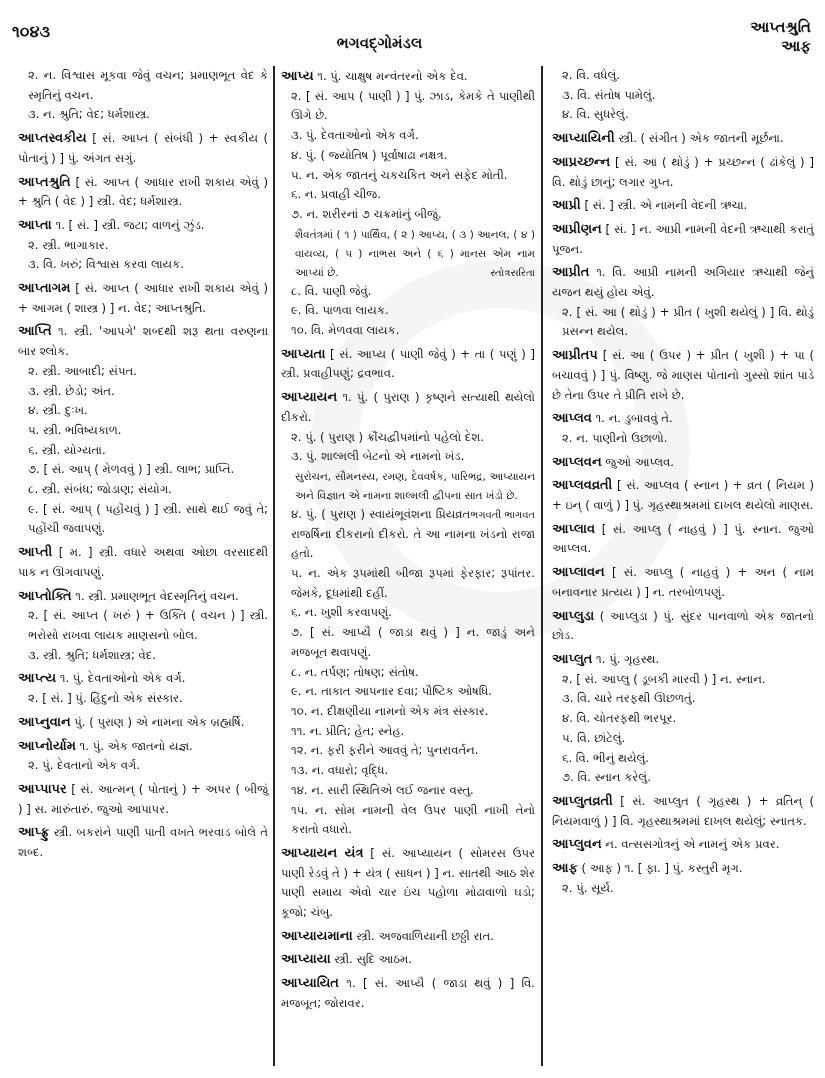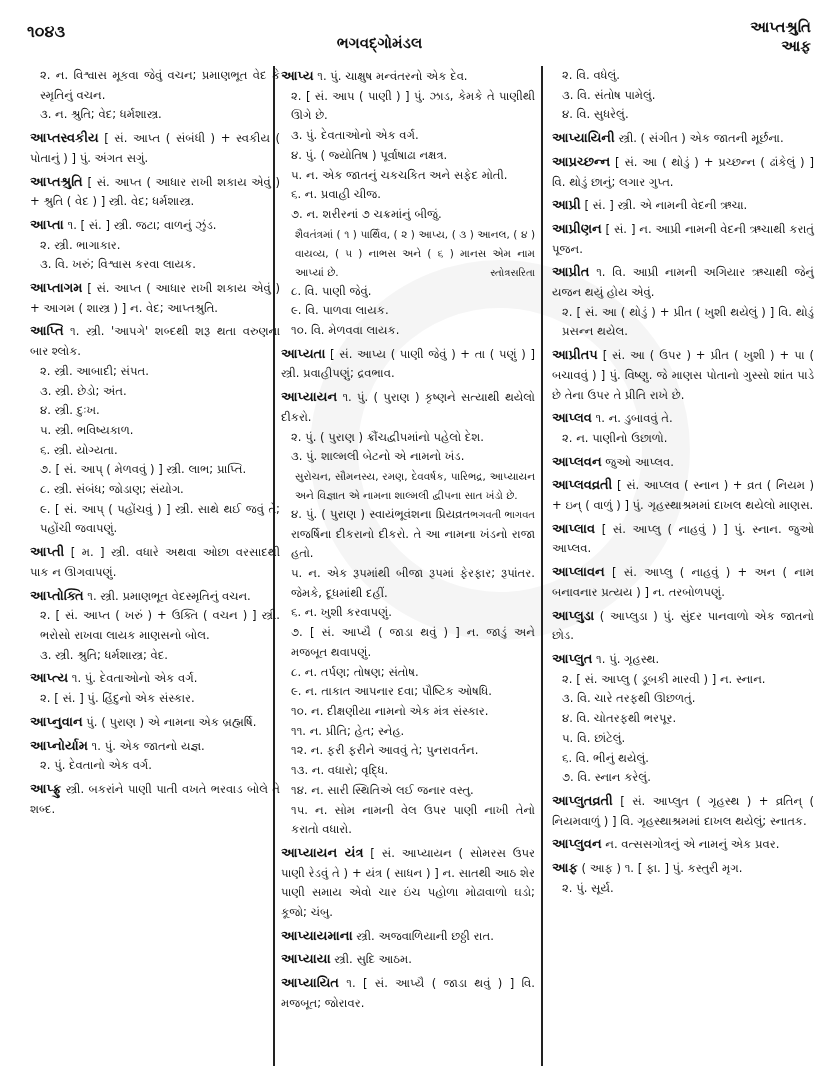--- a/index.html
+++ b/index.html
@@ -1,25 +1,25 @@
 <!DOCTYPE html>
 <html><head>
 <meta charset="utf-8">
 <style>
   html, body { margin: 0; padding: 0; }
   body {
     width: 825px; height: 1078px; background: #ffffff; color: #111;
     font-family: "DejaVu Sans", sans-serif; position: relative; overflow: hidden;
   }
   .header { position: absolute; top: 0; left: 0; width: 825px; height: 60px; }
-  .page-num { position: absolute; left: 27px; top: 22px; font-size: 16px; font-weight: bold; }
+  .page-num { position: absolute; left: 12px; top: 22px; font-size: 16px; font-weight: bold; }
   .running-title { position: absolute; left: 0; width: 759px; top: 22px; text-align: center; font-size: 15px; font-weight: bold; margin-top: 12px; }
   .guide { position: absolute; right: 14px; top: 18px; text-align: right; font-size: 15px; font-weight: bold; line-height: 19px; }
   .col { position: absolute; top: 66px; font-size: 11.6px; line-height: 19.7px; }
-  .col1 { left: 18px; width: 250px; margin-left: 12px; }
+  .col1 { left: 18px; width: 250px; }
   .col2 { left: 281px; width: 254px; }
   .col3 { left: 552px; width: 262px; }
   .divider { position: absolute; top: 66px; width: 1.5px; background: #222; }
   .d1 { left: 273px; height: 1000px; }
   .d2 { left: 541px; height: 1000px; }
   .entry { margin-bottom: 3px; text-align: justify; }
   .hw { font-weight: bold; font-size: 13px; }
   .sense { display: block; padding-left: 10px; text-indent: 0; }
   .sense-first { display: inline; }
   .quote { display: block; padding-left: 14px; font-size: 10.5px; line-height: 19px; }
@@ -54,20 +54,21 @@
     <div class="entry"><span class="hw">આપ્તસ્વકીય</span> <span class="sense-first">[ સં. આપ્ત ( સંબંધી ) + સ્વકીય ( પોતાનું ) ] પું. અંગત સગું.</span></div>
     <div class="entry"><span class="hw">આપ્તશ્રુતિ</span> <span class="sense-first">[ સં. આપ્ત ( આધાર રાખી શકાય એવું ) + શ્રુતિ ( વેદ ) ] સ્ત્રી. વેદ; ધર્મશાસ્ત્ર.</span></div>
     <div class="entry"><span class="hw">આપ્તા</span> <span class="sense-first">૧. [ સં. ] સ્ત્રી. જટા; વાળનું ઝુંડ.</span><span class="sense">૨. સ્ત્રી. ભાગાકાર.</span><span class="sense">૩. વિ. ખરું; વિશ્વાસ કરવા લાયક.</span></div>
     <div class="entry"><span class="hw">આપ્તાગમ</span> <span class="sense-first">[ સં. આપ્ત ( આધાર રાખી શકાય એવું ) + આગમ ( શાસ્ત્ર ) ] ન. વેદ; આપ્તશ્રુતિ.</span></div>
     <div class="entry"><span class="hw">આપ્તિ</span> <span class="sense-first">૧. સ્ત્રી. 'આપગે' શબ્દથી શરૂ થતા વરુણના બાર શ્લોક.</span><span class="sense">૨. સ્ત્રી. આબાદી; સંપત.</span><span class="sense">૩. સ્ત્રી. છેડો; અંત.</span><span class="sense">૪. સ્ત્રી. દુઃખ.</span><span class="sense">૫. સ્ત્રી. ભવિષ્યકાળ.</span><span class="sense">૬. સ્ત્રી. યોગ્યતા.</span><span class="sense">૭. [ સં. આપ્ ( મેળવવું ) ] સ્ત્રી. લાભ; પ્રાપ્તિ.</span><span class="sense">૮. સ્ત્રી. સંબંધ; જોડાણ; સંયોગ.</span><span class="sense">૯. [ સં. આપ્ ( પહોંચવું ) ] સ્ત્રી. સાથે થઈ જવું તે; પહોંચી જવાપણું.</span></div>
     <div class="entry"><span class="hw">આપ્તી</span> <span class="sense-first">[ મ. ] સ્ત્રી. વધારે અથવા ઓછા વરસાદથી પાક ન ઊગવાપણું.</span></div>
     <div class="entry"><span class="hw">આપ્તોક્તિ</span> <span class="sense-first">૧. સ્ત્રી. પ્રમાણભૂત વેદસ્મૃતિનું વચન.</span><span class="sense">૨. [ સં. આપ્ત ( ખરું ) + ઉક્તિ ( વચન ) ] સ્ત્રી. ભરોસો રાખવા લાયક માણસનો બોલ.</span><span class="sense">૩. સ્ત્રી. શ્રુતિ; ધર્મશાસ્ત્ર; વેદ.</span></div>
     <div class="entry"><span class="hw">આપ્ત્ય</span> <span class="sense-first">૧. પું. દેવતાઓનો એક વર્ગ.</span><span class="sense">૨. [ સં. ] પું. હિંદુનો એક સંસ્કાર.</span></div>
     <div class="entry"><span class="hw">આપ્નુવાન</span> <span class="sense-first">પું. ( પુરાણ ) એ નામના એક બ્રહ્મર્ષિ.</span></div>
     <div class="entry"><span class="hw">આપ્નોર્યામ</span> <span class="sense-first">૧. પું. એક જાતનો યજ્ઞ.</span><span class="sense">૨. પું. દેવતાનો એક વર્ગ.</span></div>
+    <div class="entry"><span class="hw">આપ્પાપર</span> <span class="sense-first">[ સં. આત્મન્ ( પોતાનું ) + અપર ( બીજું ) ] સ. મારુંતારું. જુઓ આપાપર.</span></div>
     <div class="entry"><span class="hw">આપ્ફ્રુ</span> <span class="sense-first">સ્ત્રી. બકરાંને પાણી પાતી વખતે ભરવાડ બોલે તે શબ્દ.</span></div>
   </div>
 <div class="col col2">
     <div class="entry"><span class="hw">આપ્ય</span> <span class="sense-first">૧. પું. ચાક્ષુષ મન્વંતરનો એક દેવ.</span><span class="sense">૨. [ સં. આપ ( પાણી ) ] પું. ઝાડ, કેમકે તે પાણીથી ઊગે છે.</span><span class="sense">૩. પું. દેવતાઓનો એક વર્ગ.</span><span class="sense">૪. પું. ( જ્યોતિષ ) પૂર્વાષાઢા નક્ષત્ર.</span><span class="sense">૫. ન. એક જાતનું ચકચકિત અને સફેદ મોતી.</span><span class="sense">૬. ન. પ્રવાહી ચીજ.</span><span class="sense">૭. ન. શરીરનાં ૭ ચક્રમાંનું બીજું.</span><span class="quote"><span>શૈવતંત્રમાં ( ૧ ) પાર્થિવ, ( ૨ ) આપ્ય, ( ૩ ) આનલ, ( ૪ ) વાયવ્ય, ( ૫ ) નાભસ અને ( ૬ ) માનસ એમ નામ આપ્યાં છે.</span><span class="src">સ્તોત્રસરિતા</span></span><span class="sense">૮. વિ. પાણી જેવું.</span><span class="sense">૯. વિ. પાળવા લાયક.</span><span class="sense">૧૦. વિ. મેળવવા લાયક.</span></div>
     <div class="entry"><span class="hw">આપ્યતા</span> <span class="sense-first">[ સં. આપ્ય ( પાણી જેવું ) + તા ( પણું ) ] સ્ત્રી. પ્રવાહીપણું; દ્રવભાવ.</span></div>
     <div class="entry"><span class="hw">આપ્યાયન</span> <span class="sense-first">૧. પું. ( પુરાણ ) કૃષ્ણને સત્યાથી થયેલો દીકરો.</span><span class="sense">૨. પું. ( પુરાણ ) ક્રૌંચદ્વીપમાંનો પહેલો દેશ.</span><span class="sense">૩. પું. શાલ્મલી બેટનો એ નામનો ખંડ.</span><span class="quote"><span>સુરોચન, સૌમનસ્ય, રમણ, દેવવર્ષક, પારિભદ્ર, આપ્યાયન અને વિજ્ઞાત એ નામના શાલ્મલી દ્વીપના સાત ખંડો છે.</span><span class="src">ભગવતી ભાગવત</span></span><span class="sense">૪. પું. ( પુરાણ ) સ્વાયંભૂવંશના પ્રિયવ્રત રાજર્ષિના દીકરાનો દીકરો. તે આ નામના ખંડનો રાજા હતો.</span><span class="sense">૫. ન. એક રૂપમાંથી બીજા રૂપમાં ફેરફાર; રૂપાંતર. જેમકે, દૂધમાંથી દહીં.</span><span class="sense">૬. ન. ખુશી કરવાપણું.</span><span class="sense">૭. [ સં. આપ્યૈ ( જાડા થવું ) ] ન. જાડું અને મજબૂત થવાપણું.</span><span class="sense">૮. ન. તર્પણ; તોષણ; સંતોષ.</span><span class="sense">૯. ન. તાકાત આપનાર દવા; પૌષ્ટિક ઓષધિ.</span><span class="sense">૧૦. ન. દીક્ષણીયા નામનો એક મંત્ર સંસ્કાર.</span><span class="sense">૧૧. ન. પ્રીતિ; હેત; સ્નેહ.</span><span class="sense">૧૨. ન. ફરી ફરીને આવવું તે; પુનરાવર્તન.</span><span class="sense">૧૩. ન. વધારો; વૃદ્ધિ.</span><span class="sense">૧૪. ન. સારી સ્થિતિએ લઈ જનાર વસ્તુ.</span><span class="sense">૧૫. ન. સોમ નામની વેલ ઉપર પાણી નાખી તેનો કરાતો વધારો.</span></div>
     <div class="entry"><span class="hw">આપ્યાયન યંત્ર</span> <span class="sense-first">[ સં. આપ્યાયન ( સોમરસ ઉપર પાણી રેડવું તે ) + યંત્ર ( સાધન ) ] ન. સાતથી આઠ શેર પાણી સમાય એવો ચાર ઇંચ પહોળા મોઢાવાળો ઘડો; કૂજો; ચંબુ.</span></div>
     <div class="entry"><span class="hw">આપ્યાયમાના</span> <span class="sense-first">સ્ત્રી. અજવાળિયાની છઠ્ઠી રાત.</span></div>
     <div class="entry"><span class="hw">આપ્યાયા</span> <span class="sense-first">સ્ત્રી. સુદિ આઠમ.</span></div>
     <div class="entry"><span class="hw">આપ્યાયિત</span> <span class="sense-first">૧. [ સં. આપ્યૈ ( જાડા થવું ) ] વિ. મજબૂત; જોરાવર.</span></div>

